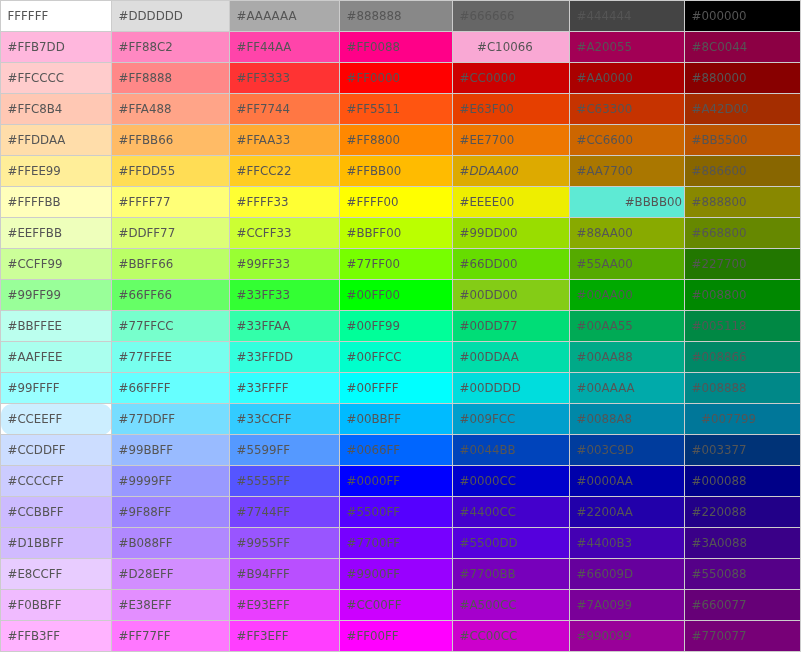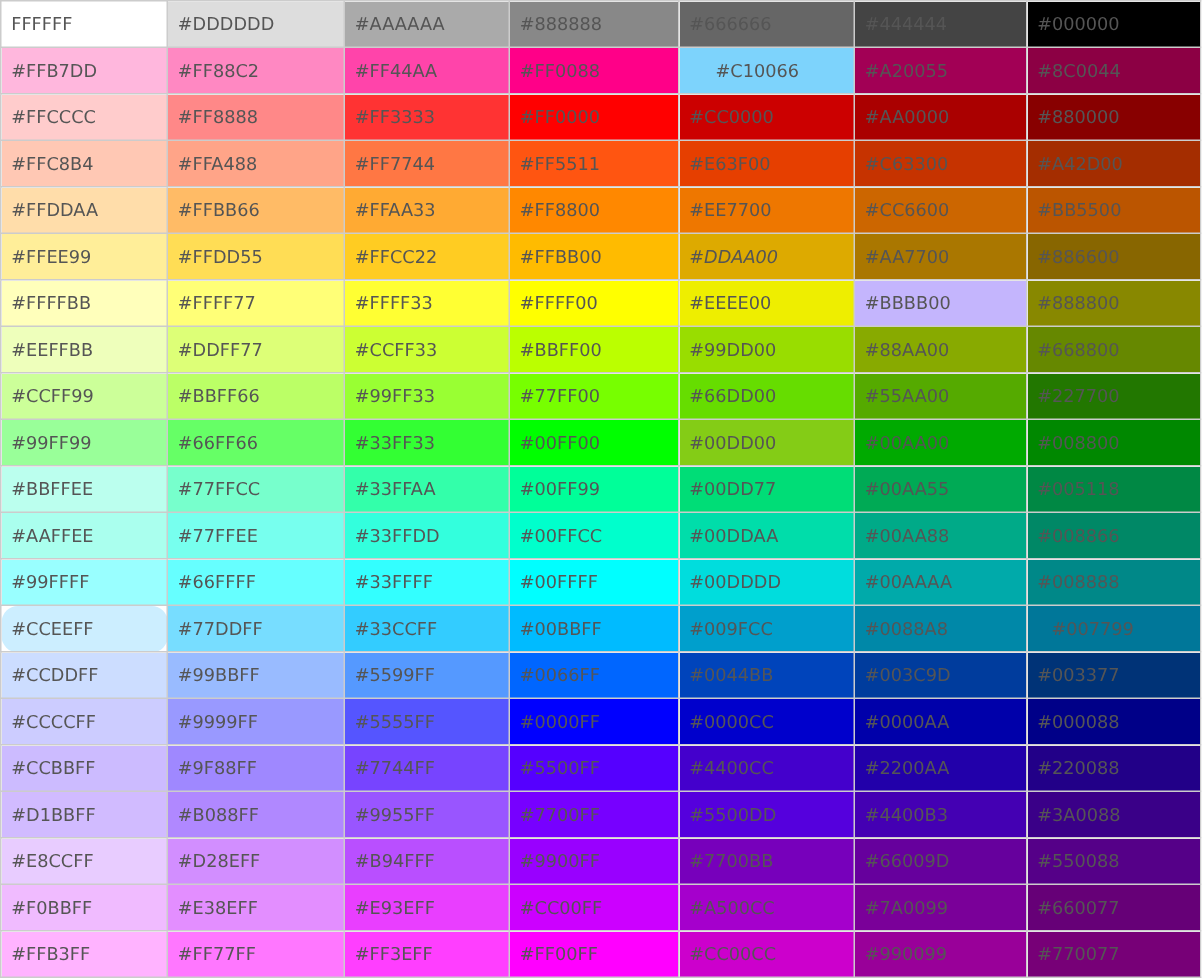--- a/index.html
+++ b/index.html
@@ -59,21 +59,21 @@
         <td class="sw" style="background-color: rgb(136, 136, 136);"><span class="lbl">#888888</span></td>
         <td class="sw" style="background-color: rgb(102, 102, 102);"><span class="lbl">#666666</span></td>
         <td class="sw" style="background-color: rgb(68, 68, 68);"><span class="lbl">#444444</span></td>
         <td class="sw" style="background-color: rgb(0, 0, 0);"><span class="lbl">#000000</span></td>
       </tr>
 <tr>
         <td class="sw" style="background-color: rgb(255, 183, 221);"><span class="lbl">#FFB7DD</span></td>
         <td class="sw" style="background-color: rgb(255, 136, 194);"><span class="lbl">#FF88C2</span></td>
         <td class="sw" style="background-color: rgb(255, 68, 170);"><span class="lbl">#FF44AA</span></td>
         <td class="sw" style="background-color: rgb(255, 0, 136);"><span class="lbl">#FF0088</span></td>
-        <td class="sw" style="background-color: #7dd3fc; padding-left: 24px;"><span class="lbl">#C10066</span></td>
+        <td class="sw" style="background-color: #f9a8d4; padding-left: 24px;"><span class="lbl">#C10066</span></td>
         <td class="sw" style="background-color: rgb(162, 0, 85);"><span class="lbl">#A20055</span></td>
         <td class="sw" style="background-color: rgb(140, 0, 68);"><span class="lbl">#8C0044</span></td>
       </tr>
 <tr>
         <td class="sw" style="background-color: rgb(255, 204, 204);"><span class="lbl">#FFCCCC</span></td>
         <td class="sw" style="background-color: rgb(255, 136, 136);"><span class="lbl">#FF8888</span></td>
         <td class="sw" style="background-color: rgb(255, 51, 51);"><span class="lbl">#FF3333</span></td>
         <td class="sw" style="background-color: rgb(255, 0, 0);"><span class="lbl">#FF0000</span></td>
         <td class="sw" style="background-color: rgb(204, 0, 0);"><span class="lbl">#CC0000</span></td>
         <td class="sw" style="background-color: rgb(170, 0, 0);"><span class="lbl">#AA0000</span></td>
@@ -105,21 +105,21 @@
         <td class="sw" style="background-color: rgb(221, 170, 0); font-style: italic;"><span class="lbl">#DDAA00</span></td>
         <td class="sw" style="background-color: rgb(170, 119, 0);"><span class="lbl">#AA7700</span></td>
         <td class="sw" style="background-color: rgb(136, 102, 0);"><span class="lbl">#886600</span></td>
       </tr>
 <tr>
         <td class="sw" style="background-color: rgb(255, 255, 187);"><span class="lbl">#FFFFBB</span></td>
         <td class="sw" style="background-color: rgb(255, 255, 119);"><span class="lbl">#FFFF77</span></td>
         <td class="sw" style="background-color: rgb(255, 255, 51);"><span class="lbl">#FFFF33</span></td>
         <td class="sw" style="background-color: rgb(255, 255, 0);"><span class="lbl">#FFFF00</span></td>
         <td class="sw" style="background-color: rgb(238, 238, 0);"><span class="lbl">#EEEE00</span></td>
-        <td class="sw" style="background-color: #c4b5fd;"><span class="lbl">#BBBB00</span></td>
+        <td class="sw" style="background-color: #5eead4; text-align: right;"><span class="lbl">#BBBB00</span></td>
         <td class="sw" style="background-color: rgb(136, 136, 0);"><span class="lbl">#888800</span></td>
       </tr>
 <tr>
         <td class="sw" style="background-color: rgb(238, 255, 187);"><span class="lbl">#EEFFBB</span></td>
         <td class="sw" style="background-color: rgb(221, 255, 119);"><span class="lbl">#DDFF77</span></td>
         <td class="sw" style="background-color: rgb(204, 255, 51);"><span class="lbl">#CCFF33</span></td>
         <td class="sw" style="background-color: rgb(187, 255, 0);"><span class="lbl">#BBFF00</span></td>
         <td class="sw" style="background-color: rgb(153, 221, 0);"><span class="lbl">#99DD00</span></td>
         <td class="sw" style="background-color: rgb(136, 170, 0);"><span class="lbl">#88AA00</span></td>
         <td class="sw" style="background-color: rgb(102, 136, 0);"><span class="lbl">#668800</span></td>

